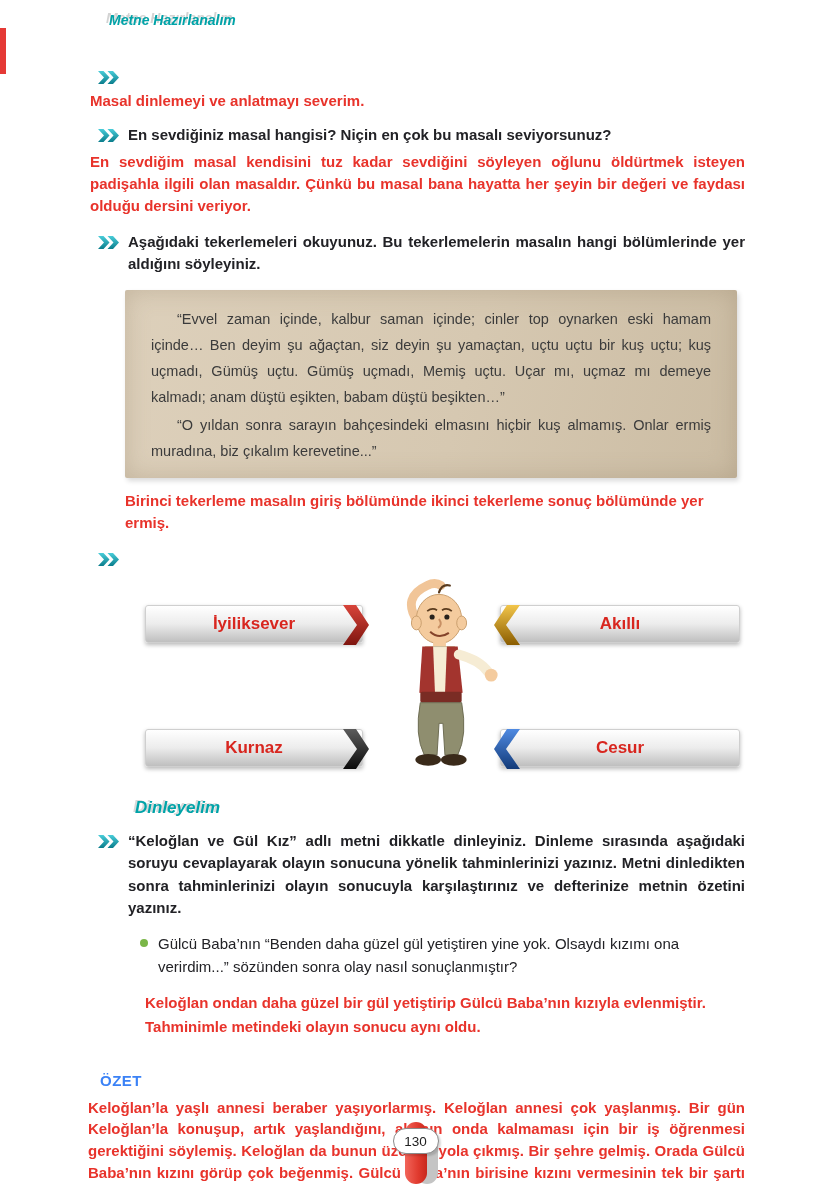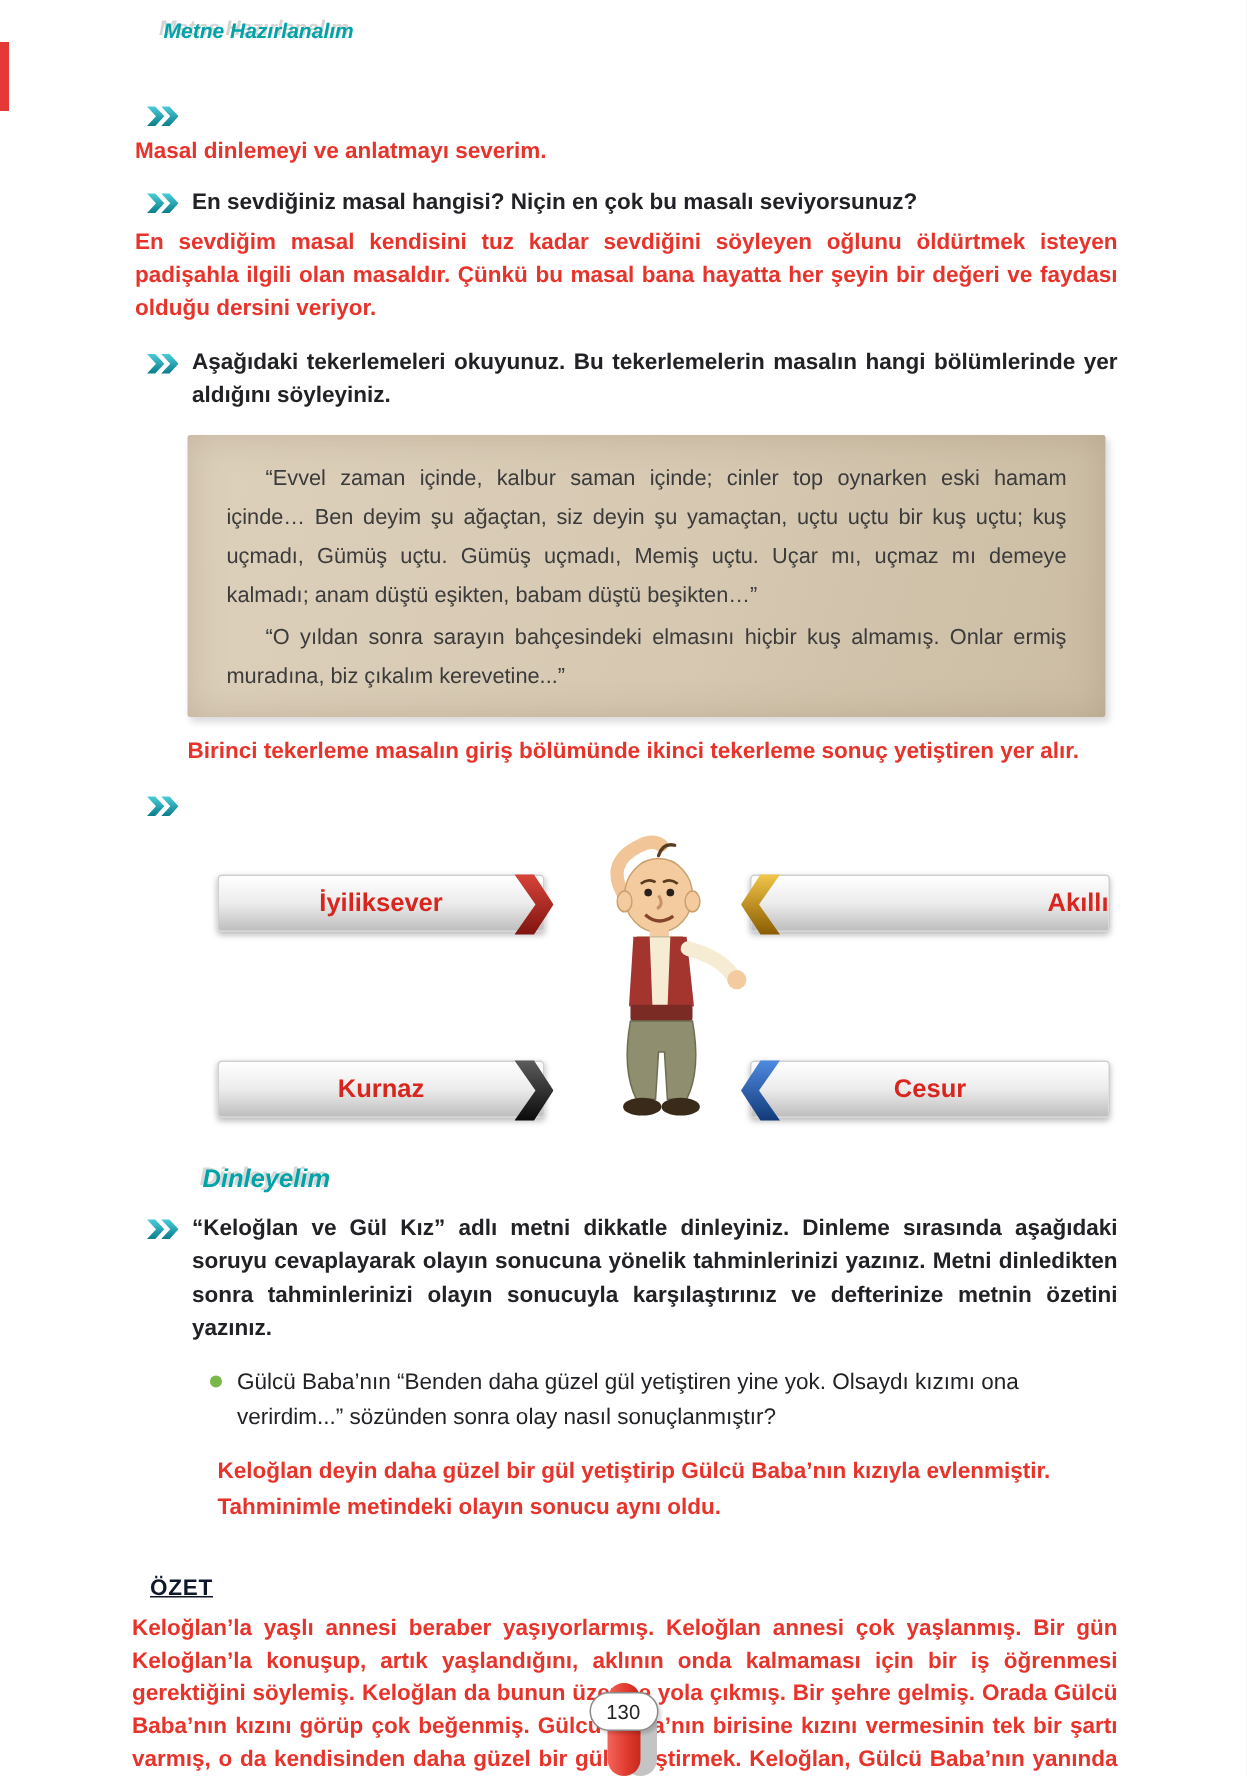--- a/index.html
+++ b/index.html
@@ -56,21 +56,21 @@
 
   .diagram { position: relative; height: 213px; margin-top: 10px; }
   .banner {
     position: absolute; height: 38px;
     background: linear-gradient(#ffffff 0%, #ececec 50%, #bfbfbf 100%);
     border: 1px solid #cfcfcf; border-radius: 3px;
     box-shadow: 0 2px 4px rgba(0,0,0,0.28);
     display: flex; align-items: center; justify-content: center;
   }
   .pos-tl { left: 57px;  top: 28px;  width: 218px; }
-  .pos-tr { left: 412px; top: 28px;  width: 240px; justify-content: flex-end; }
+  .pos-tr { left: 412px; top: 28px;  width: 240px; }
   .pos-bl { left: 57px;  top: 152px; width: 218px; }
   .pos-br { left: 412px; top: 152px; width: 240px; }
   .banner-label { font-size: 17px; font-weight: bold; color: #d8261f; }
   .chev { position: absolute; top: -2px; width: 26px; height: 42px; }
   .chev-r { right: -7px; }
   .chev-l { left: -7px; }
   .keloglan { position: absolute; left: 288px; top: 0; width: 128px; height: 212px; }
 
   .listen-title {
     margin: 8px 0 0 47px;
@@ -81,21 +81,21 @@
 
   .bullet-row { display: flex; gap: 10px; align-items: flex-start; margin: 12px 0 0 52px; }
   .bullet-dot {
     flex: 0 0 8px; width: 8px; height: 8px; border-radius: 50%;
     background: #7ab648; margin-top: 7px;
   }
   .bullet-text { font-size: 15px; color: #222226; font-weight: 500; line-height: 1.55; }
 
   .ozet {
     margin: 34px 0 0 12px;
-    color: #0f172a; font-size: 15px; font-weight: bold; letter-spacing: 0.5px; text-decoration: underline;
+    color: #3b82f6; font-size: 15px; font-weight: bold; letter-spacing: 0.5px;
   }
   .summary-text {
     margin-top: 8px;
     color: #e8332b; font-weight: bold; font-size: 15px; line-height: 1.45;
     text-align: justify;
   }
 
   .page-badge {
     position: absolute; top: 1128px; left: 50%; transform: translateX(-50%);
     width: 46px; height: 26px;
@@ -176,21 +176,21 @@
         <path d="M0 1 H5.5 L11.5 7.5 L5.5 14 H0 L6 7.5 Z" fill="url(#gTeal)"></path>
         <path d="M9.5 1 H15 L21 7.5 L15 14 H9.5 L15.5 7.5 Z" fill="url(#gTeal)"></path>
       </svg>
       <p class="q-text justify">Aşağıdaki tekerlemeleri okuyunuz. Bu tekerlemelerin masalın hangi bölümlerinde yer aldığını söyleyiniz.</p>
     </div>
 
     <div class="parchment">
       <p class="rhyme">“Evvel zaman içinde, kalbur saman içinde; cinler top oynarken eski hamam içinde… Ben deyim şu ağaçtan, siz deyin şu yamaçtan, uçtu uçtu bir kuş uçtu; kuş uçmadı, Gümüş uçtu. Gümüş uçmadı, Memiş uçtu. Uçar mı, uçmaz mı demeye kalmadı; anam düştü eşikten, babam düştü beşikten…”</p>
       <p class="rhyme">“O yıldan sonra sarayın bahçesindeki elmasını hiçbir kuş almamış. Onlar ermiş muradına, biz çıkalım kerevetine...”</p>
     </div>
-    <p class="answer indent37" style="margin-top:12px;">Birinci tekerleme masalın giriş bölümünde ikinci tekerleme sonuç yetiştiren yer alır.</p>
+    <p class="answer indent37" style="margin-top:12px;">Birinci tekerleme masalın giriş bölümünde ikinci tekerleme sonuç bölümünde yer ermiş.</p>
 
     <div class="q-row" style="margin-top:14px;">
       <svg class="q-icon" viewBox="0 0 21 15">
         <path d="M0 1 H5.5 L11.5 7.5 L5.5 14 H0 L6 7.5 Z" fill="url(#gTeal)"></path>
         <path d="M9.5 1 H15 L21 7.5 L15 14 H9.5 L15.5 7.5 Z" fill="url(#gTeal)"></path>
       </svg>
     </div>
 
     <div class="diagram">
       <div class="banner pos-tl">
@@ -264,21 +264,21 @@
         <path d="M9.5 1 H15 L21 7.5 L15 14 H9.5 L15.5 7.5 Z" fill="url(#gTeal)"></path>
       </svg>
       <p class="q-text justify">“Keloğlan ve Gül Kız” adlı metni dikkatle dinleyiniz. Dinleme sırasında aşağıdaki soruyu cevaplayarak olayın sonucuna yönelik tahminlerinizi yazınız. Metni dinledikten sonra tahminlerinizi olayın sonucuyla karşılaştırınız ve defterinize metnin özetini yazınız.</p>
     </div>
 
     <div class="bullet-row">
       <span class="bullet-dot"></span>
       <p class="bullet-text">Gülcü Baba’nın “Benden daha güzel gül yetiştiren yine yok. Olsaydı kızımı ona verirdim...” sözünden sonra olay nasıl sonuçlanmıştır?</p>
     </div>
 
-    <p class="answer ml57" style="margin-top:14px;">Keloğlan deyin daha güzel bir gül yetiştirip Gülcü Baba’nın kızıyla evlenmiştir.</p>
+    <p class="answer ml57" style="margin-top:14px;">Keloğlan ondan daha güzel bir gül yetiştirip Gülcü Baba’nın kızıyla evlenmiştir.</p>
     <p class="answer ml57" style="margin-top:2px;">Tahminimle metindeki olayın sonucu aynı oldu.</p>
 
     <h3 class="ozet">ÖZET</h3>
     <p class="summary-text">Keloğlan’la yaşlı annesi beraber yaşıyorlarmış. Keloğlan annesi çok yaşlanmış. Bir gün Keloğlan’la konuşup, artık yaşlandığını, aklının onda kalmaması için bir iş öğrenmesi gerektiğini söylemiş. Keloğlan da bunun üzerine yola çıkmış. Bir şehre gelmiş. Orada Gülcü Baba’nın kızını görüp çok beğenmiş. Gülcü Baba’nın birisine kızını vermesinin tek bir şartı varmış, o da kendisinden daha güzel bir gül yetiştirmek. Keloğlan, Gülcü Baba’nın yanında çalışmaya başlamış, ondan gül yetiştirme tekniklerini öğrenmiş ve biraz da hileyle Gülcü Baba’nınkinden daha güzel bir gül yetiştirmiş ve Gülcü Baba’nın kızıyla evlenmiş.</p>
 
   </div>
 
   
   <div class="page-badge">
     <span>130</span>

